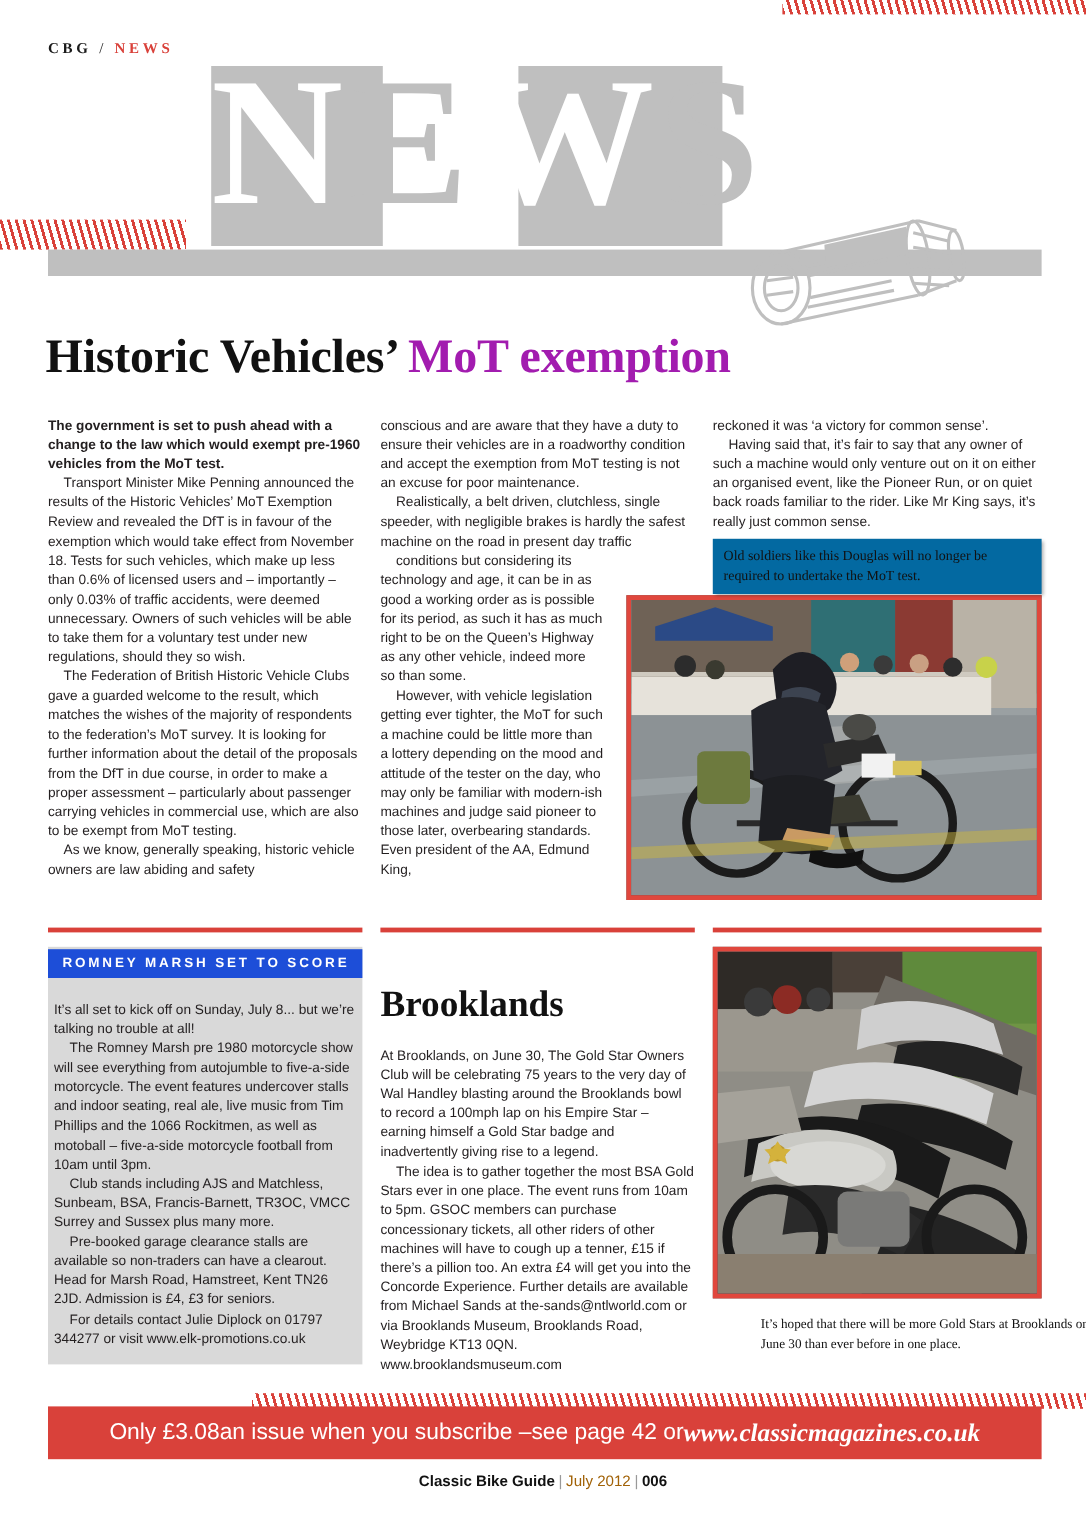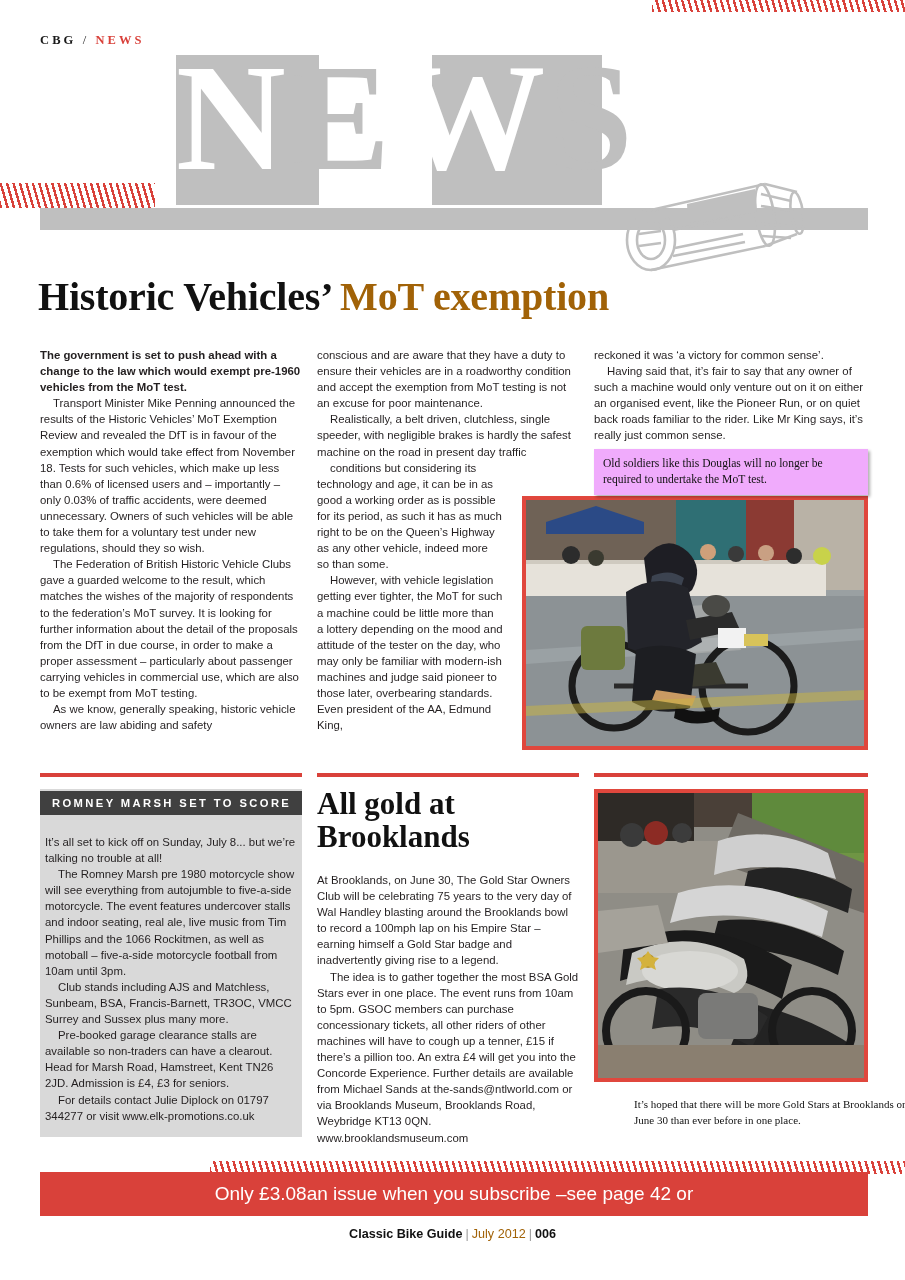--- a/index.html
+++ b/index.html
@@ -48,62 +48,62 @@
 
   .megaphone { position: absolute; left: 615px; top: 168px; width: 200px; height: 115px; }
 
   
   .headline {
     position: absolute; left: 38px; top: 276px; width: 835px;
     font-family: "Liberation Serif", serif;
     font-weight: 700; font-size: 40px; line-height: 1.05;
     color: #111; letter-spacing: -0.2px; white-space: nowrap;
   }
-  .headline .red { color: #a16207; }
+  .headline .red { color: #a21caf; }
 
   
   .col { position: absolute; font-size: 11.4px; line-height: 16.1px; color: #231f20; }
   .col p { margin: 0; text-indent: 13px; }
   .col p.first { text-indent: 0; }
   .col p.lead { font-weight: 700; text-indent: 0; }
   .col-1 { left: 40px; top: 347px; width: 262px; }
   .col-2 { left: 317px; top: 347px; width: 262px; }
   .col-3 { left: 594px; top: 347px; width: 274px; }
   .col-2 .wrapnarrow { width: 186px; }
   .col-2 .wrapfull   { width: 262px; }
 
   
   .photo {
     position: absolute; border: 4px solid #e0473d; overflow: hidden;
     background: #555;
   }
   .photo-douglas { left: 522px; top: 496px; width: 346px; height: 254px; }
   .caption-box {
     position: absolute; left: 594px; top: 449px; width: 274px; height: 46px;
-    background: #f0abfc; z-index: 5;
+    background: #0369a1; z-index: 5;
     box-shadow: 2px 2px 3px rgba(0,0,0,0.32);
     padding: 7px 9px 0 9px;
     font-family: "Liberation Serif", serif;
     font-size: 11.6px; line-height: 16px; color:#111;
   }
 
   
   .rule-red { position: absolute; background: #d9413a; }
   .r1 { left: 40px; top: 773px; width: 262px; height: 4px; }
   .r2 { left: 317px; top: 773px; width: 262px; height: 4px; }
   .r3 { left: 594px; top: 773px; width: 274px; height: 4px; }
 
   
   .panel {
     position: absolute; left: 40px; top: 789px; width: 262px; height: 348px;
     background: #d9d9d9;
   }
   .panel-head {
     position: absolute; left: 40px; top: 791px; width: 262px; height: 24px;
-    background: #404040; color:#fff;
+    background: #1d4ed8; color:#fff;
     font-size: 11.2px; font-weight: 700; letter-spacing: 2.4px;
     display:flex; align-items:center; padding-left: 12px;
   }
   .panel-body {
     position: absolute; left: 45px; top: 824px; width: 252px;
     font-size: 11.4px; line-height: 16.1px; color: #231f20; margin-top: 10px;
   }
   .panel-body p { text-indent: 13px; }
   .panel-body p.first { text-indent: 0; }
 
@@ -251,21 +251,21 @@
   <div class="panel-head">ROMNEY MARSH SET TO SCORE</div>
   <div class="panel-body">
     <p class="first">It’s all set to kick off on Sunday, July 8... but we’re talking no trouble at all!</p>
     <p>The Romney Marsh pre 1980 motorcycle show will see everything from autojumble to five-a-side motorcycle. The event features undercover stalls and indoor seating, real ale, live music from Tim Phillips and the 1066 Rockitmen, as well as motoball – five-a-side motorcycle football from 10am until 3pm.</p>
     <p>Club stands including AJS and Matchless, Sunbeam, BSA, Francis-Barnett, TR3OC, VMCC Surrey and Sussex plus many more.</p>
     <p>Pre-booked garage clearance stalls are available so non-traders can have a clearout. Head for Marsh Road, Hamstreet, Kent TN26 2JD. Admission is £4, £3 for seniors.</p>
     <p>For details contact Julie Diplock on 01797 344277 or visit www.elk-promotions.co.uk</p>
   </div>
 
   <h2 class="sub-headline">
-    <span>All gold at</span><br>
+    <br>
     <span>Brooklands</span>
   </h2>
   <div class="col-4">
     <p class="first">At Brooklands, on June 30, The Gold Star Owners Club will be celebrating 75 years to the very day of Wal Handley blasting around the Brooklands bowl to record a 100mph lap on his Empire Star – earning himself a Gold Star badge and inadvertently giving rise to a legend.</p>
     <p>The idea is to gather together the most BSA Gold Stars ever in one place. The event runs from 10am to 5pm. GSOC members can purchase concessionary tickets, all other riders of other machines will have to cough up a tenner, £15 if there’s a pillion too. An extra £4 will get you into the Concorde Experience. Further details are available from Michael Sands at the-sands@ntlworld.com or via Brooklands Museum, Brooklands Road, Weybridge KT13 0QN. www.brooklandsmuseum.com</p>
   </div>
 
   <div class="photo photo-brooklands">
     <svg viewBox="0 0 266 285" preserveAspectRatio="none" style="width:100%;height:100%;display:block">
       <rect width="266" height="285" fill="#8f8d86"></rect>
@@ -296,19 +296,20 @@
       <path d="M0 118 L60 112 L70 150 L0 160 Z" fill="#a5a29a"></path>
     </svg>
   </div>
   <div class="caption-brook">It’s hoped that there will be more Gold Stars at Brooklands on June 30 than ever before in one place.</div>
 
   <div class="stripes stripe-footer"></div>
   <div class="promo">
     <span class="b">Only £3.08</span>
       <span> an issue when you subscribe – </span>
       <span class="b">see page 42 or </span>
+      <span class="it">www.classicmagazines.co.uk</span>
   </div>
 
   <div class="footer-line">
     <span class="b">Classic Bike Guide</span><span class="bar">|</span><span class="n">July 2012</span><span class="bar">|</span><span class="b">006</span>
   </div>
 
 </div>
 
 </body></html>

